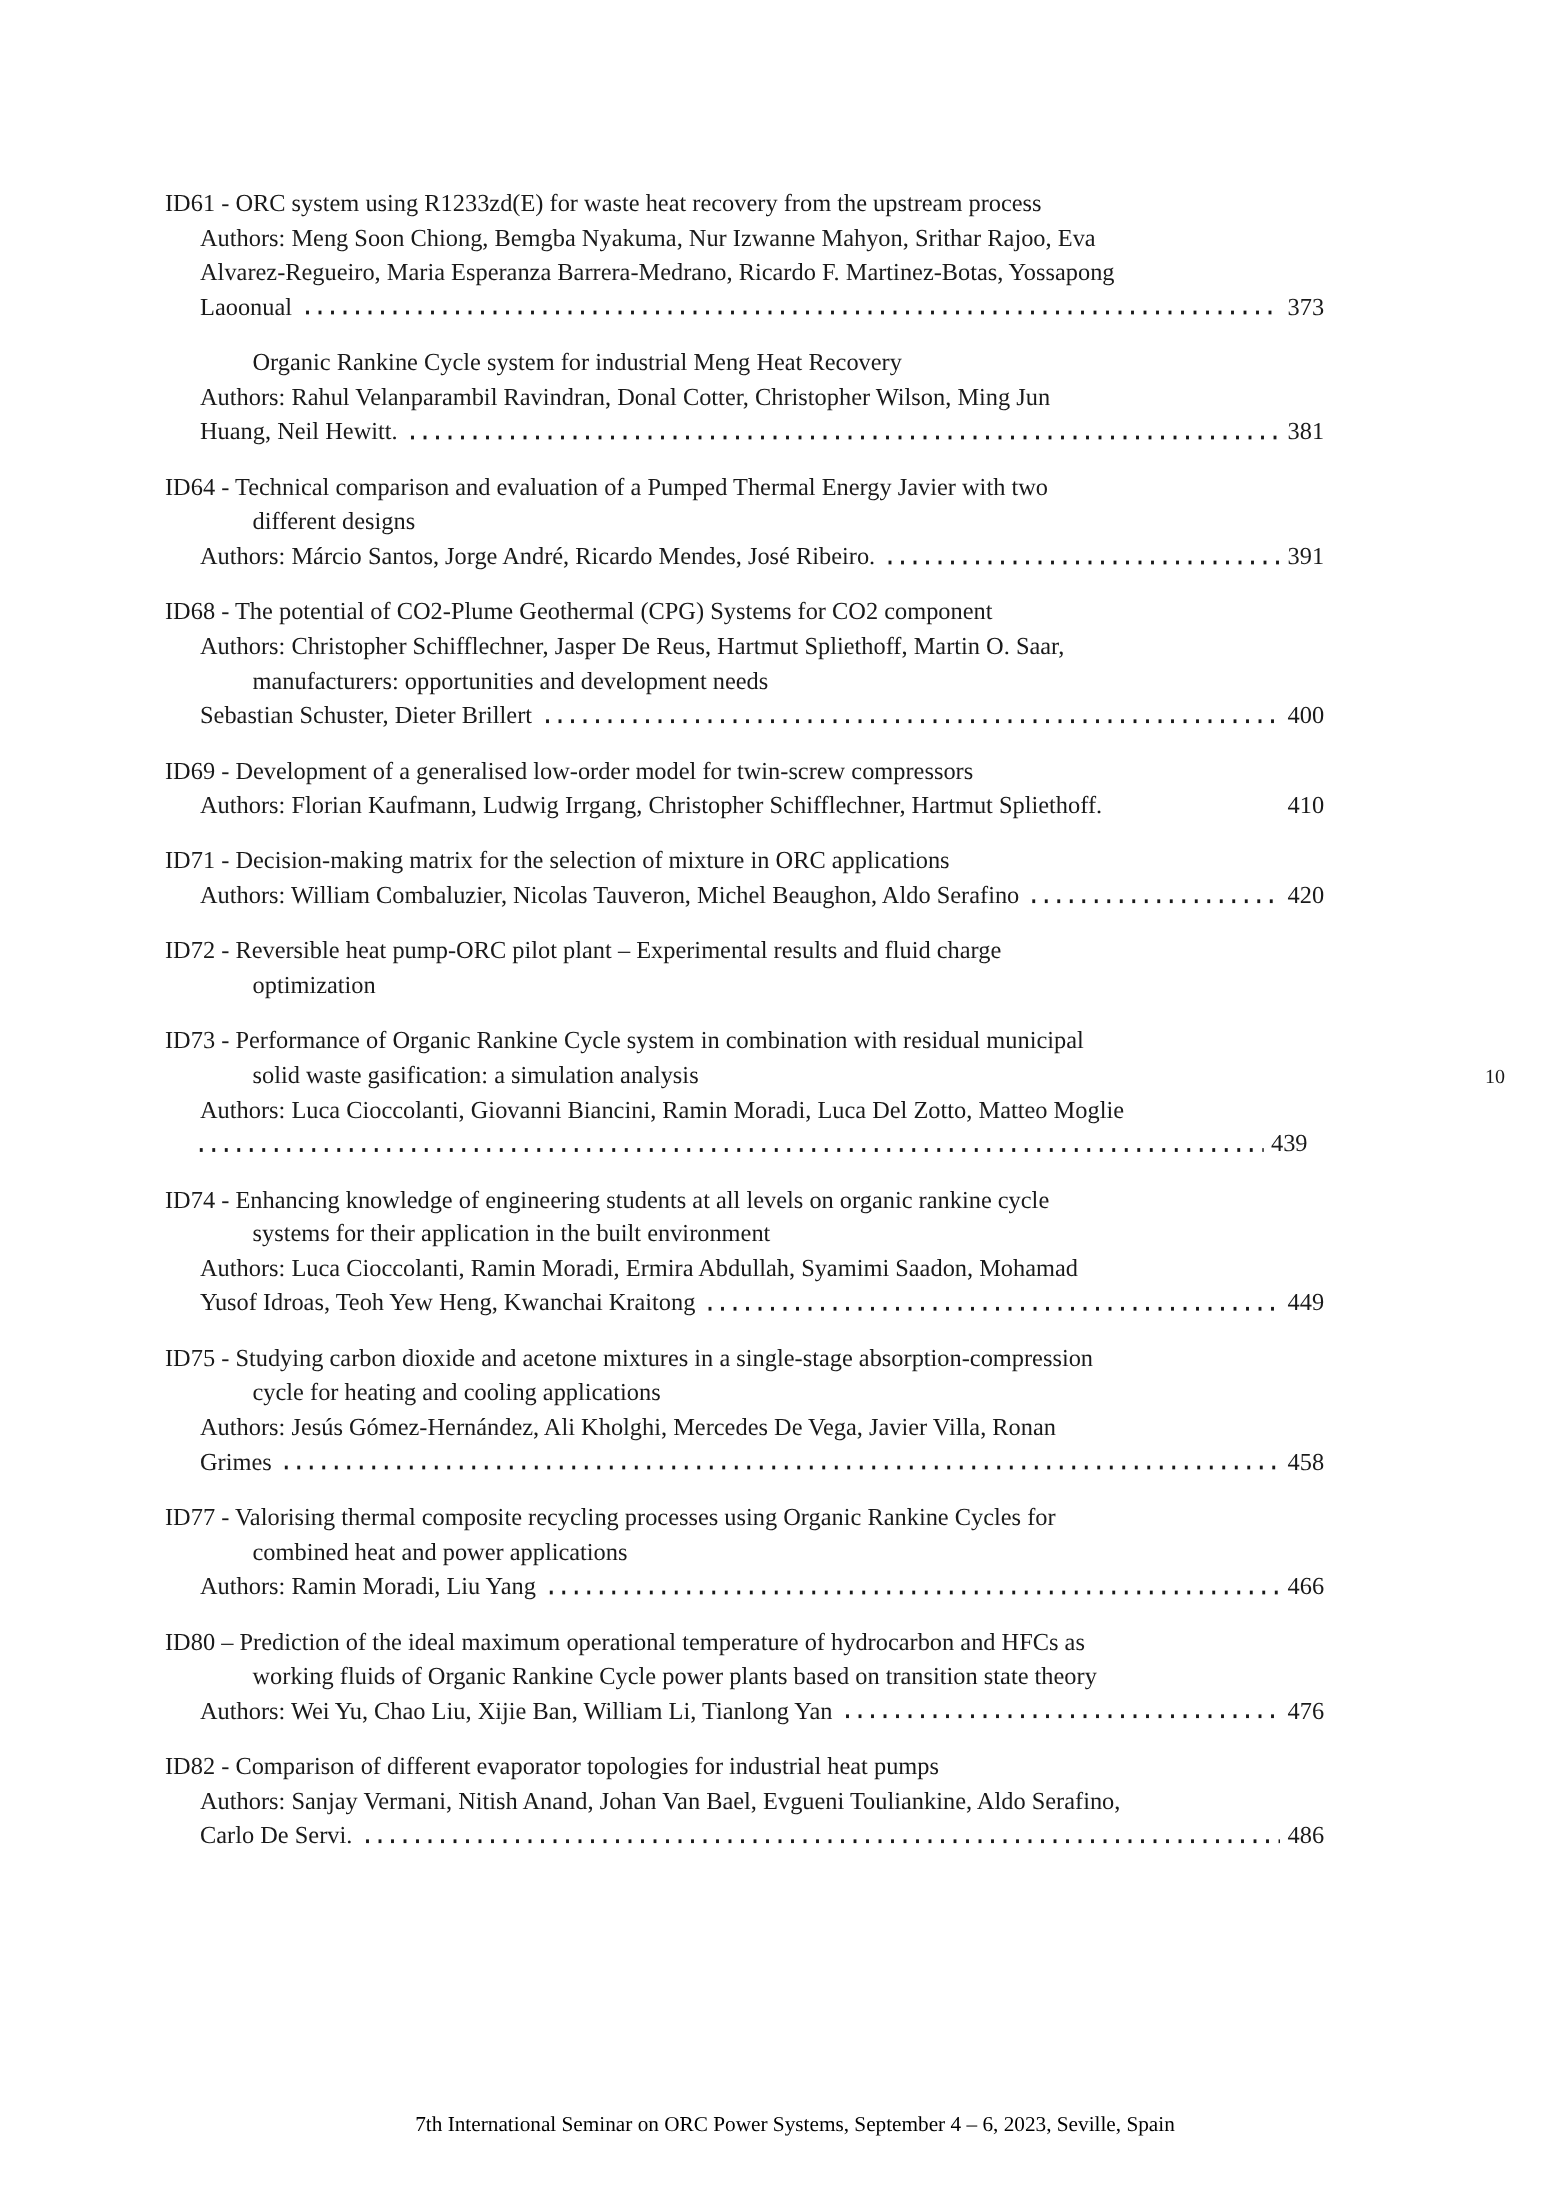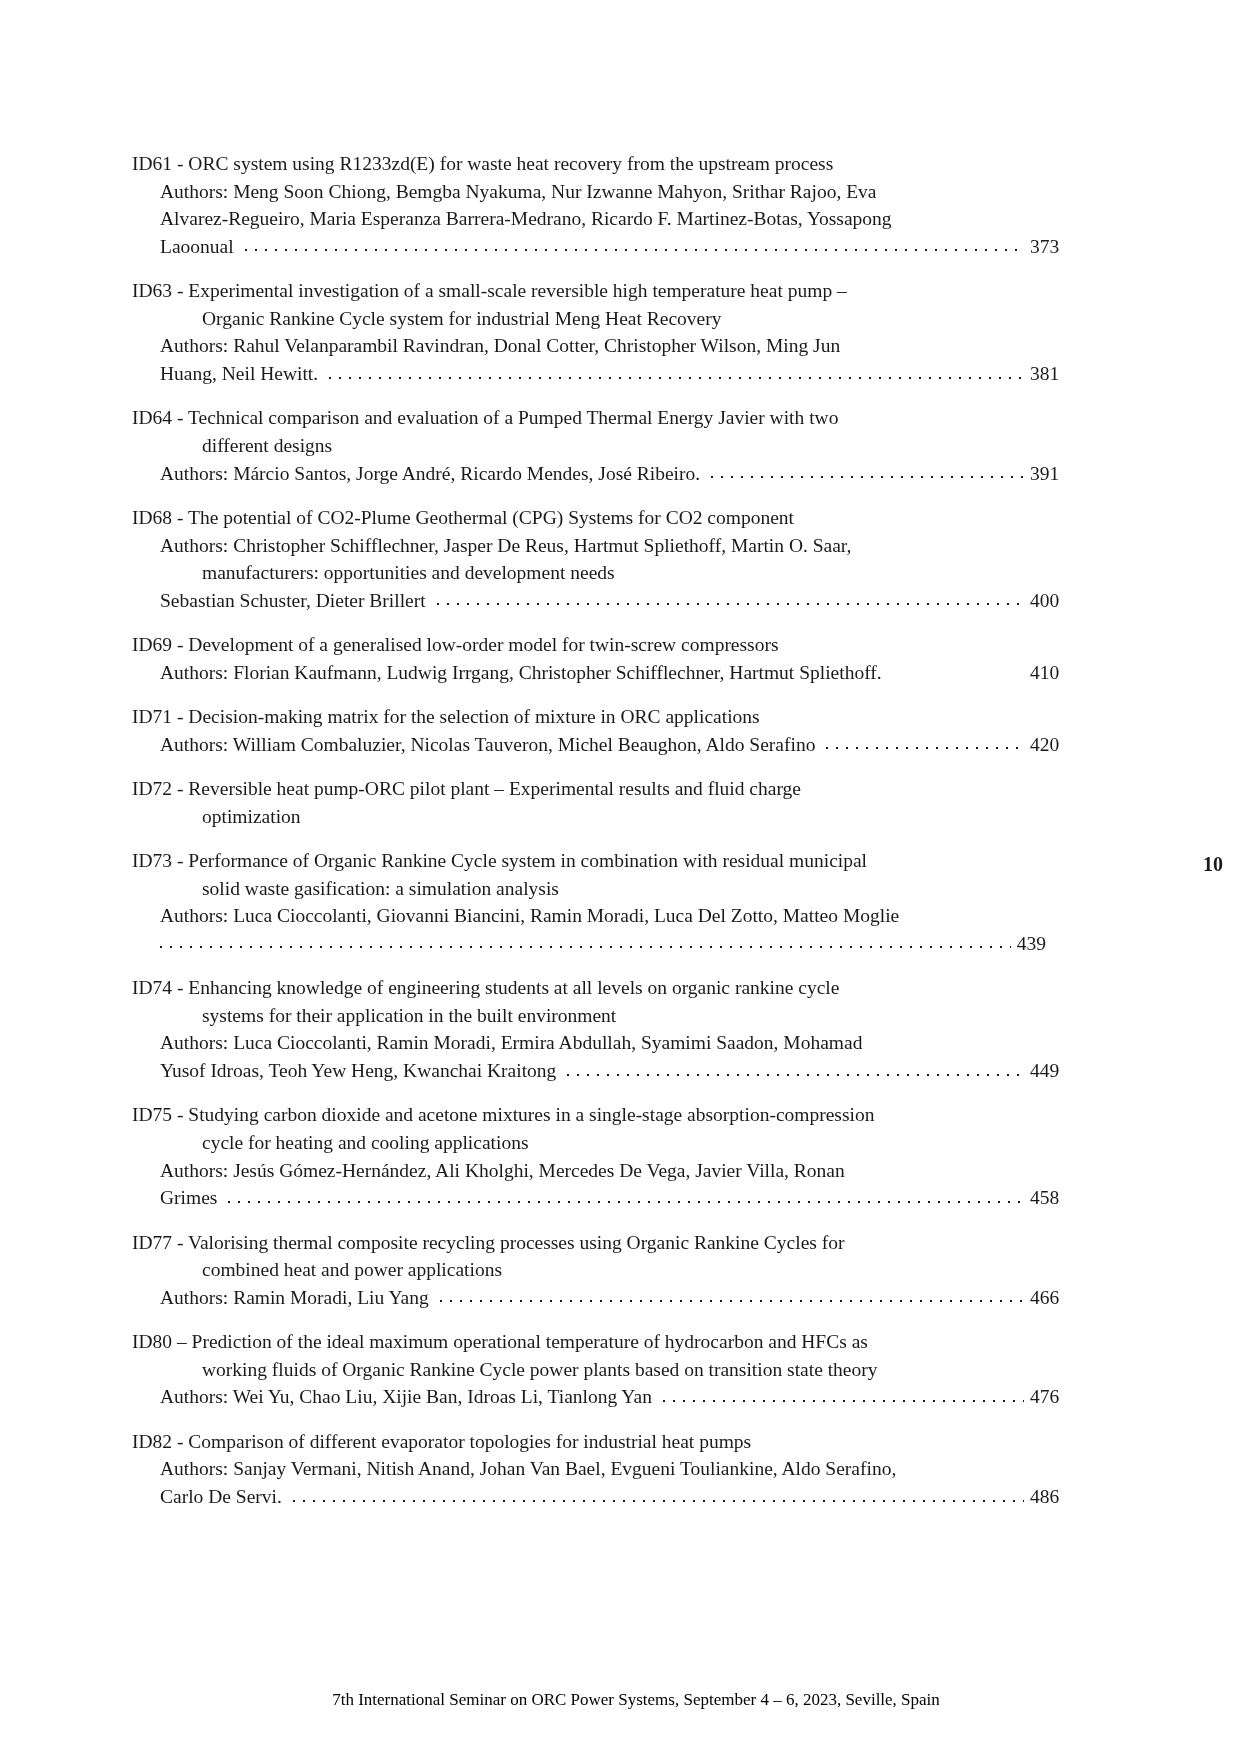--- a/index.html
+++ b/index.html
@@ -48,24 +48,23 @@
   .leader.blank { background: none; }
   .page-num {
     flex: 0 0 auto;
     min-width: 42px;
     text-align: left;
   }
   .page-num.inline { min-width: 0; margin-right: 26px; }
   .margin-page-number {
     position: absolute;
     left: 1188px; top: 853px;
-    font-size: 20px;
-    font-weight: bold;
+    font-size: 16px;
+    font-weight: normal;
     color: #1a1a1a;
-    margin-left: 15px;
   }
   .footer {
     position: absolute;
     left: 16px; top: 1690px;
     width: 1240px;
     text-align: center;
     font-size: 17px;
     color: #000000;
   }
 </style>
@@ -86,23 +85,20 @@
         <div class="line indent-authors">
           <span class="txt">Alvarez-Regueiro, Maria Esperanza Barrera-Medrano, Ricardo F. Martinez-Botas, Yossapong</span>
         </div>
         <div class="line indent-authors">
           <span class="txt">Laoonual</span>
           <span class="leader dots"></span>
           <span class="page-num">373</span>
         </div>
       </section>
       <section class="entry">
-        <div class="line indent-id">
-          <span class="txt">ID63 - Experimental investigation of a small-scale reversible high temperature heat pump –</span>
-        </div>
         <div class="line indent-title2">
           <span class="txt">Organic Rankine Cycle system for industrial Meng Heat Recovery</span>
         </div>
         <div class="line indent-authors">
           <span class="txt">Authors: Rahul Velanparambil Ravindran, Donal Cotter, Christopher Wilson, Ming Jun</span>
         </div>
         <div class="line indent-authors">
           <span class="txt">Huang, Neil Hewitt.</span>
           <span class="leader dots"></span>
           <span class="page-num">381</span>
@@ -227,21 +223,21 @@
         </div>
       </section>
       <section class="entry">
         <div class="line indent-id">
           <span class="txt">ID80 – Prediction of the ideal maximum operational temperature of hydrocarbon and HFCs as</span>
         </div>
         <div class="line indent-title2">
           <span class="txt">working fluids of Organic Rankine Cycle power plants based on transition state theory</span>
         </div>
         <div class="line indent-authors">
-          <span class="txt">Authors: Wei Yu, Chao Liu, Xijie Ban, Idroas Li, Tianlong Yan</span>
+          <span class="txt">Authors: Wei Yu, Chao Liu, Xijie Ban, William Li, Tianlong Yan</span>
           <span class="leader dots"></span>
           <span class="page-num">476</span>
         </div>
       </section>
       <section class="entry">
         <div class="line indent-id">
           <span class="txt">ID82 - Comparison of different evaporator topologies for industrial heat pumps</span>
         </div>
         <div class="line indent-authors">
           <span class="txt">Authors: Sanjay Vermani, Nitish Anand, Johan Van Bael, Evgueni Touliankine, Aldo Serafino,</span>

